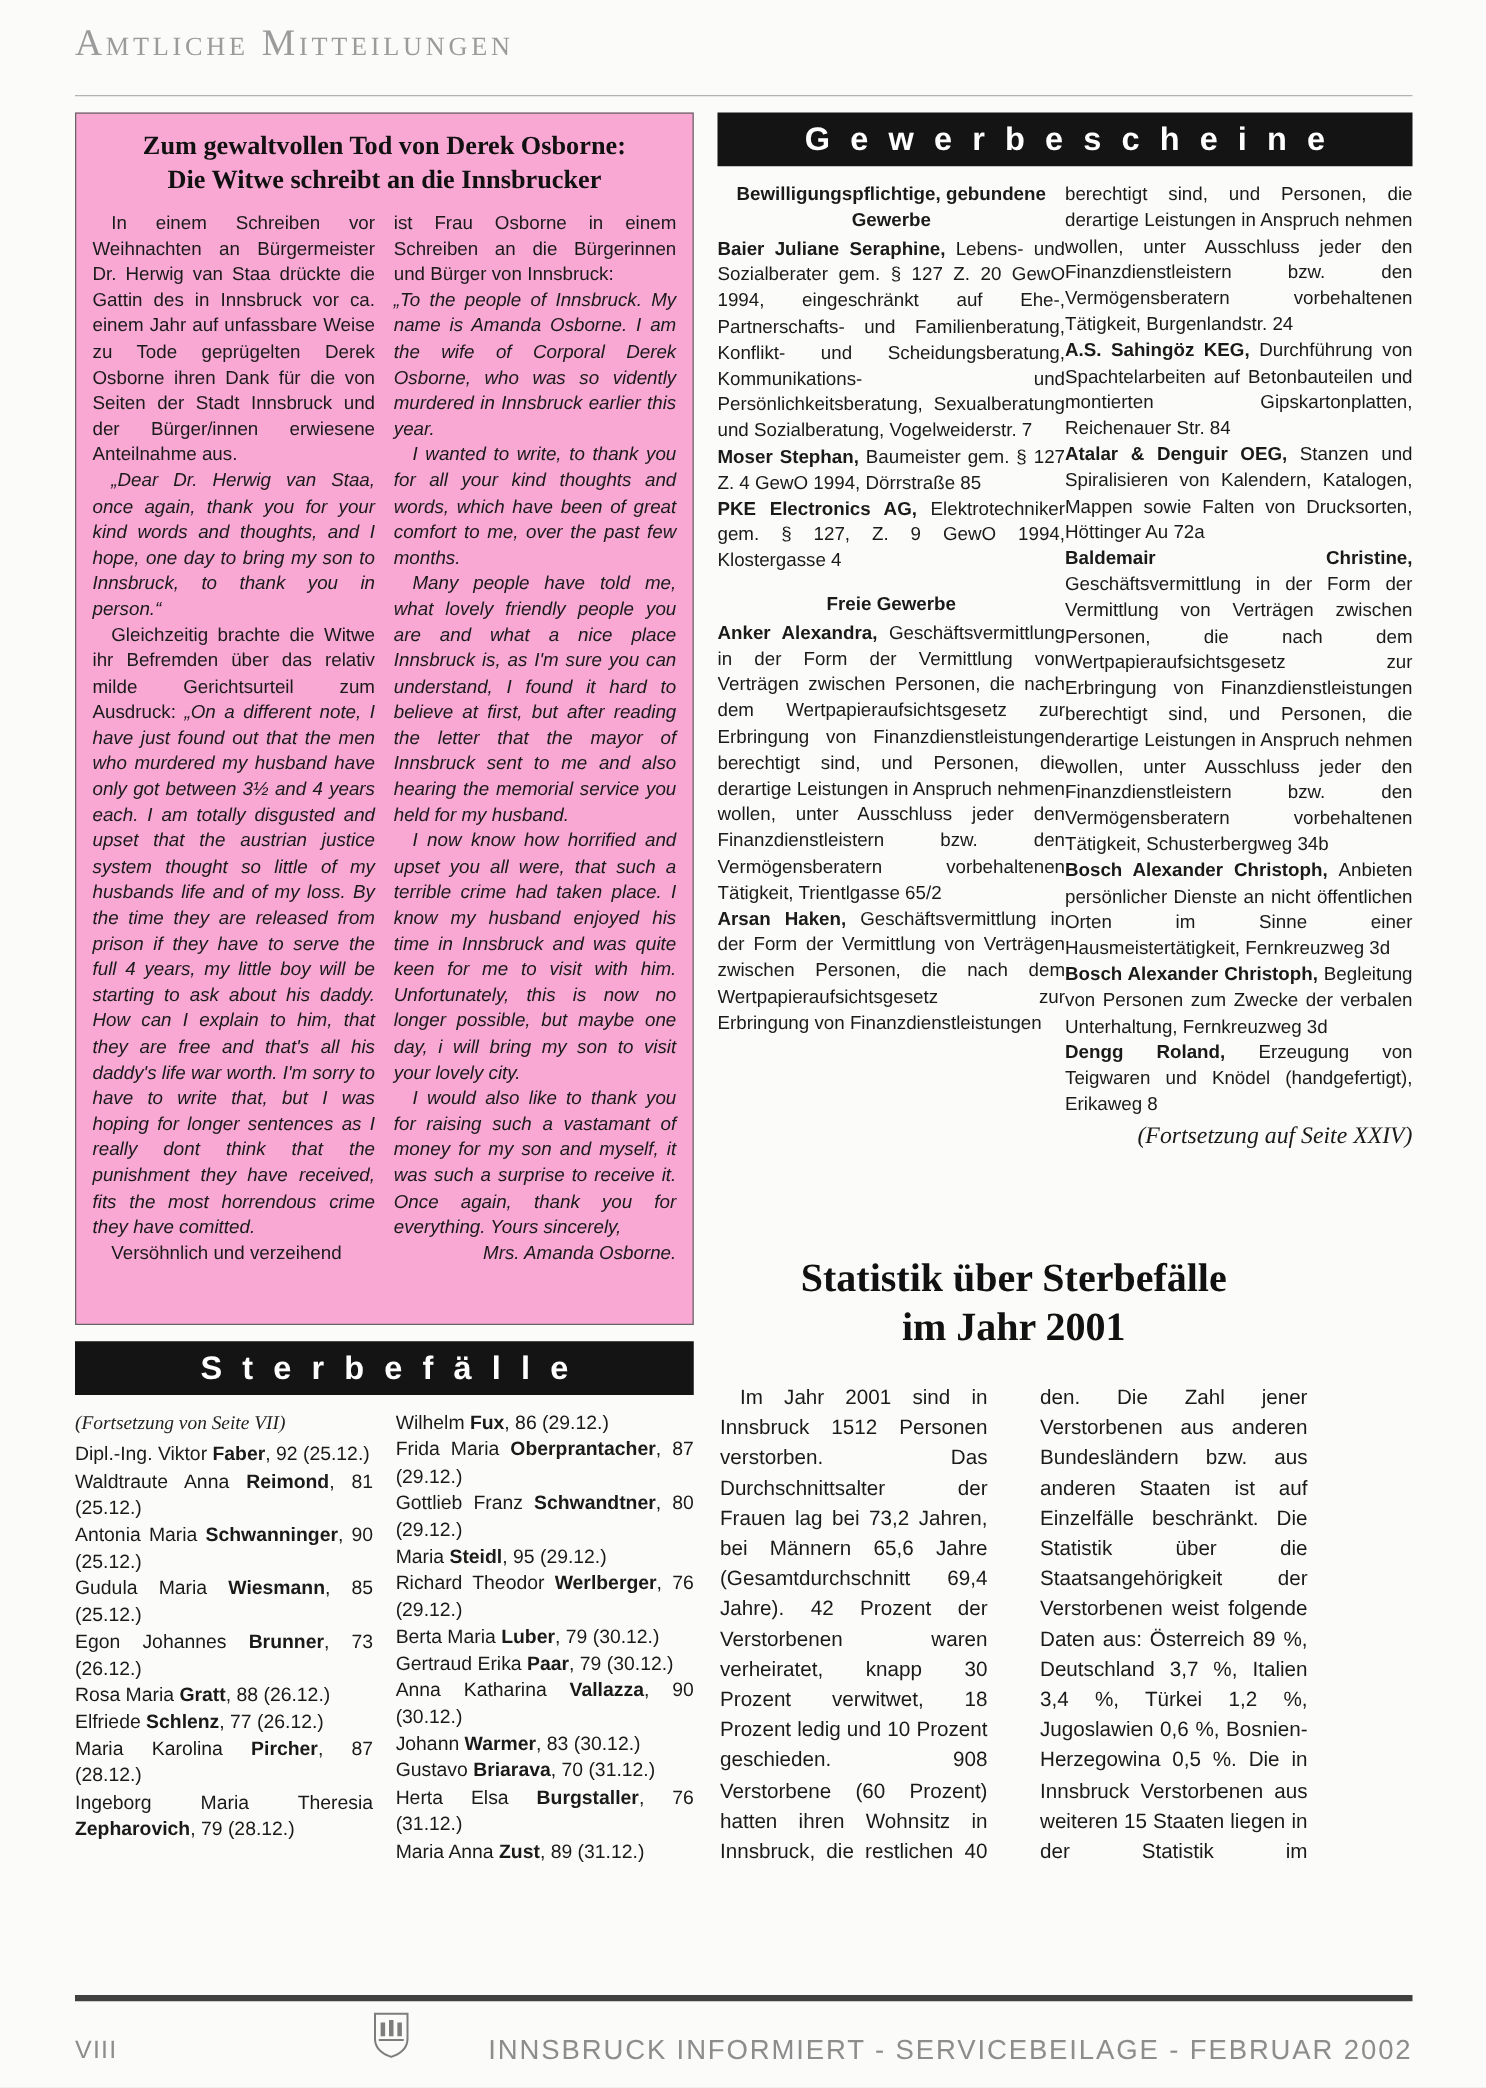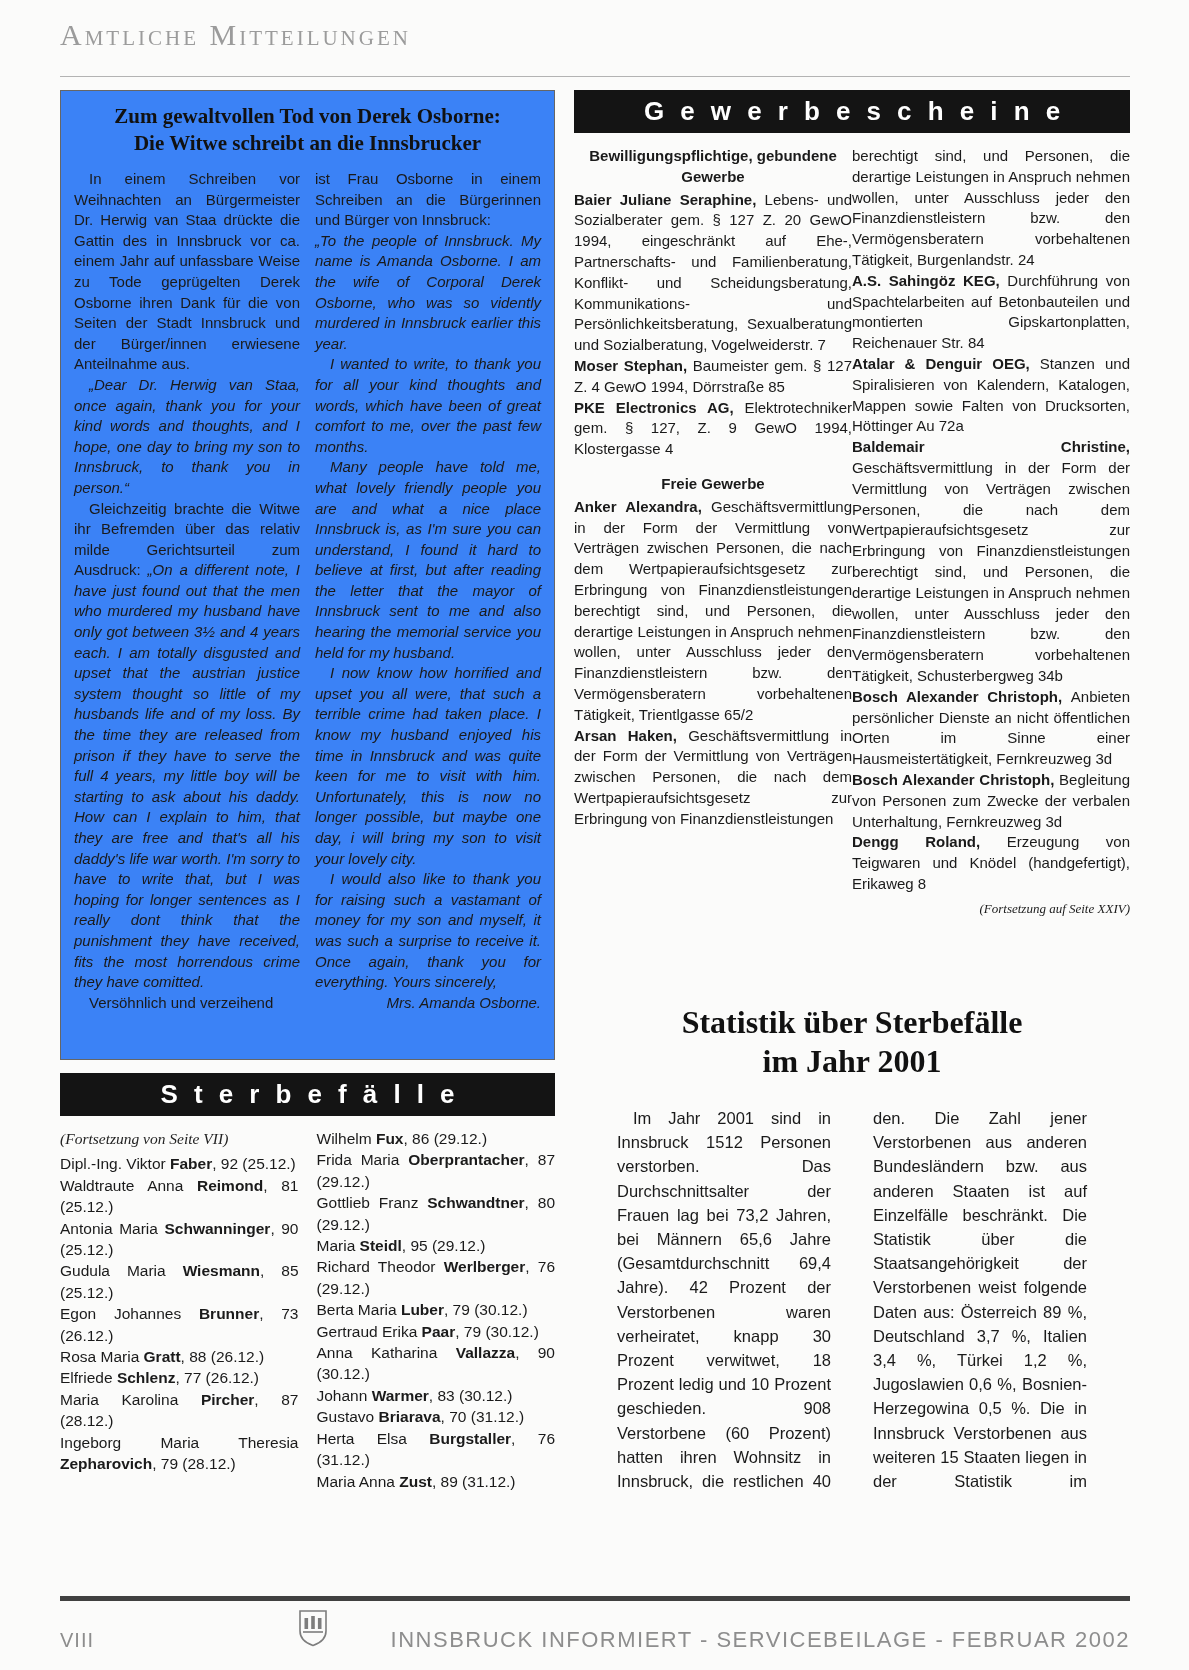--- a/index.html
+++ b/index.html
@@ -13,21 +13,21 @@
   .masthead-title{
     font-family:"Liberation Serif",serif;font-variant:small-caps;
     font-size:30px;letter-spacing:3px;color:#9b9b9b;font-weight:400;
   }
   
   .two-col{display:flex;}
   .col{flex:1;min-width:0;}
   
   .osborne-box{
     position:absolute;left:60px;top:90px;width:495px;height:970px;
-    border:1.5px solid #666;box-sizing:border-box;padding:10px 13px;overflow:hidden;background:#3b82f6;
+    border:1.5px solid #666;box-sizing:border-box;padding:10px 13px;overflow:hidden;background:#f9a8d4;
   }
   .osborne-title{
     margin:2px 0 12px;text-align:center;
     font-family:"Liberation Serif",serif;font-weight:700;font-size:21px;line-height:27px;color:#111;
   }
   .body-col{font-size:15px;line-height:20.6px;text-align:justify;}
   .osborne-box .two-col{gap:15px;}
   .par{margin:0;}
   .par.indent{text-indent:15px;}
   .par.right{text-align:right;}
@@ -40,33 +40,33 @@
   }
   
   .gewerbe{position:absolute;left:574px;top:90px;width:556px;}
   .gewerbe-cols{margin-top:13px;height:858px;overflow:hidden;}
   .trade-col{font-size:15px;line-height:20.8px;text-align:justify;}
   .trade-col .subhead{margin:14px 0 2px;text-align:center;font-weight:700;text-indent:0;}
   .trade-col .subhead:first-child{margin-top:0;}
   .trade-col .entry{margin:0;}
   .trade-col .fortsetzung{
     margin:4px 0 0;text-align:right;font-style:italic;
-    font-family:"Liberation Serif",serif;font-size:13px;
+    font-family:"Liberation Serif",serif;font-size:19px;
   }
   
   .sterbe{position:absolute;left:60px;top:1073px;width:495px;}
   .sterbe-cols{gap:18px;margin-top:12px;height:410px;overflow:hidden;}
   .death-col{font-size:15.5px;line-height:21.4px;text-align:justify;}
   .cont-note{
     margin:0 0 4px;font-family:"Liberation Serif",serif;font-style:italic;
     font-size:15.5px;color:#222;text-align:left;
   }
   .death-col .death{margin:0;}
   
-  .statistik{position:absolute;left:605px;top:1003px;width:494px;}
+  .statistik{position:absolute;left:564px;top:1003px;width:494px;}
   .stat-title{
     margin:0;text-align:center;font-family:"Liberation Serif",serif;
     font-weight:700;font-size:32px;line-height:39px;color:#111;
   }
   .stat-cols{gap:18px;margin-top:13px;height:400px;overflow:hidden;}
   .stat-col{font-size:16.5px;line-height:24.2px;text-align:justify;}
   .stat-par{margin:12px;}
   .stat-par.indent{text-indent:16px;}
   
   .footer{

